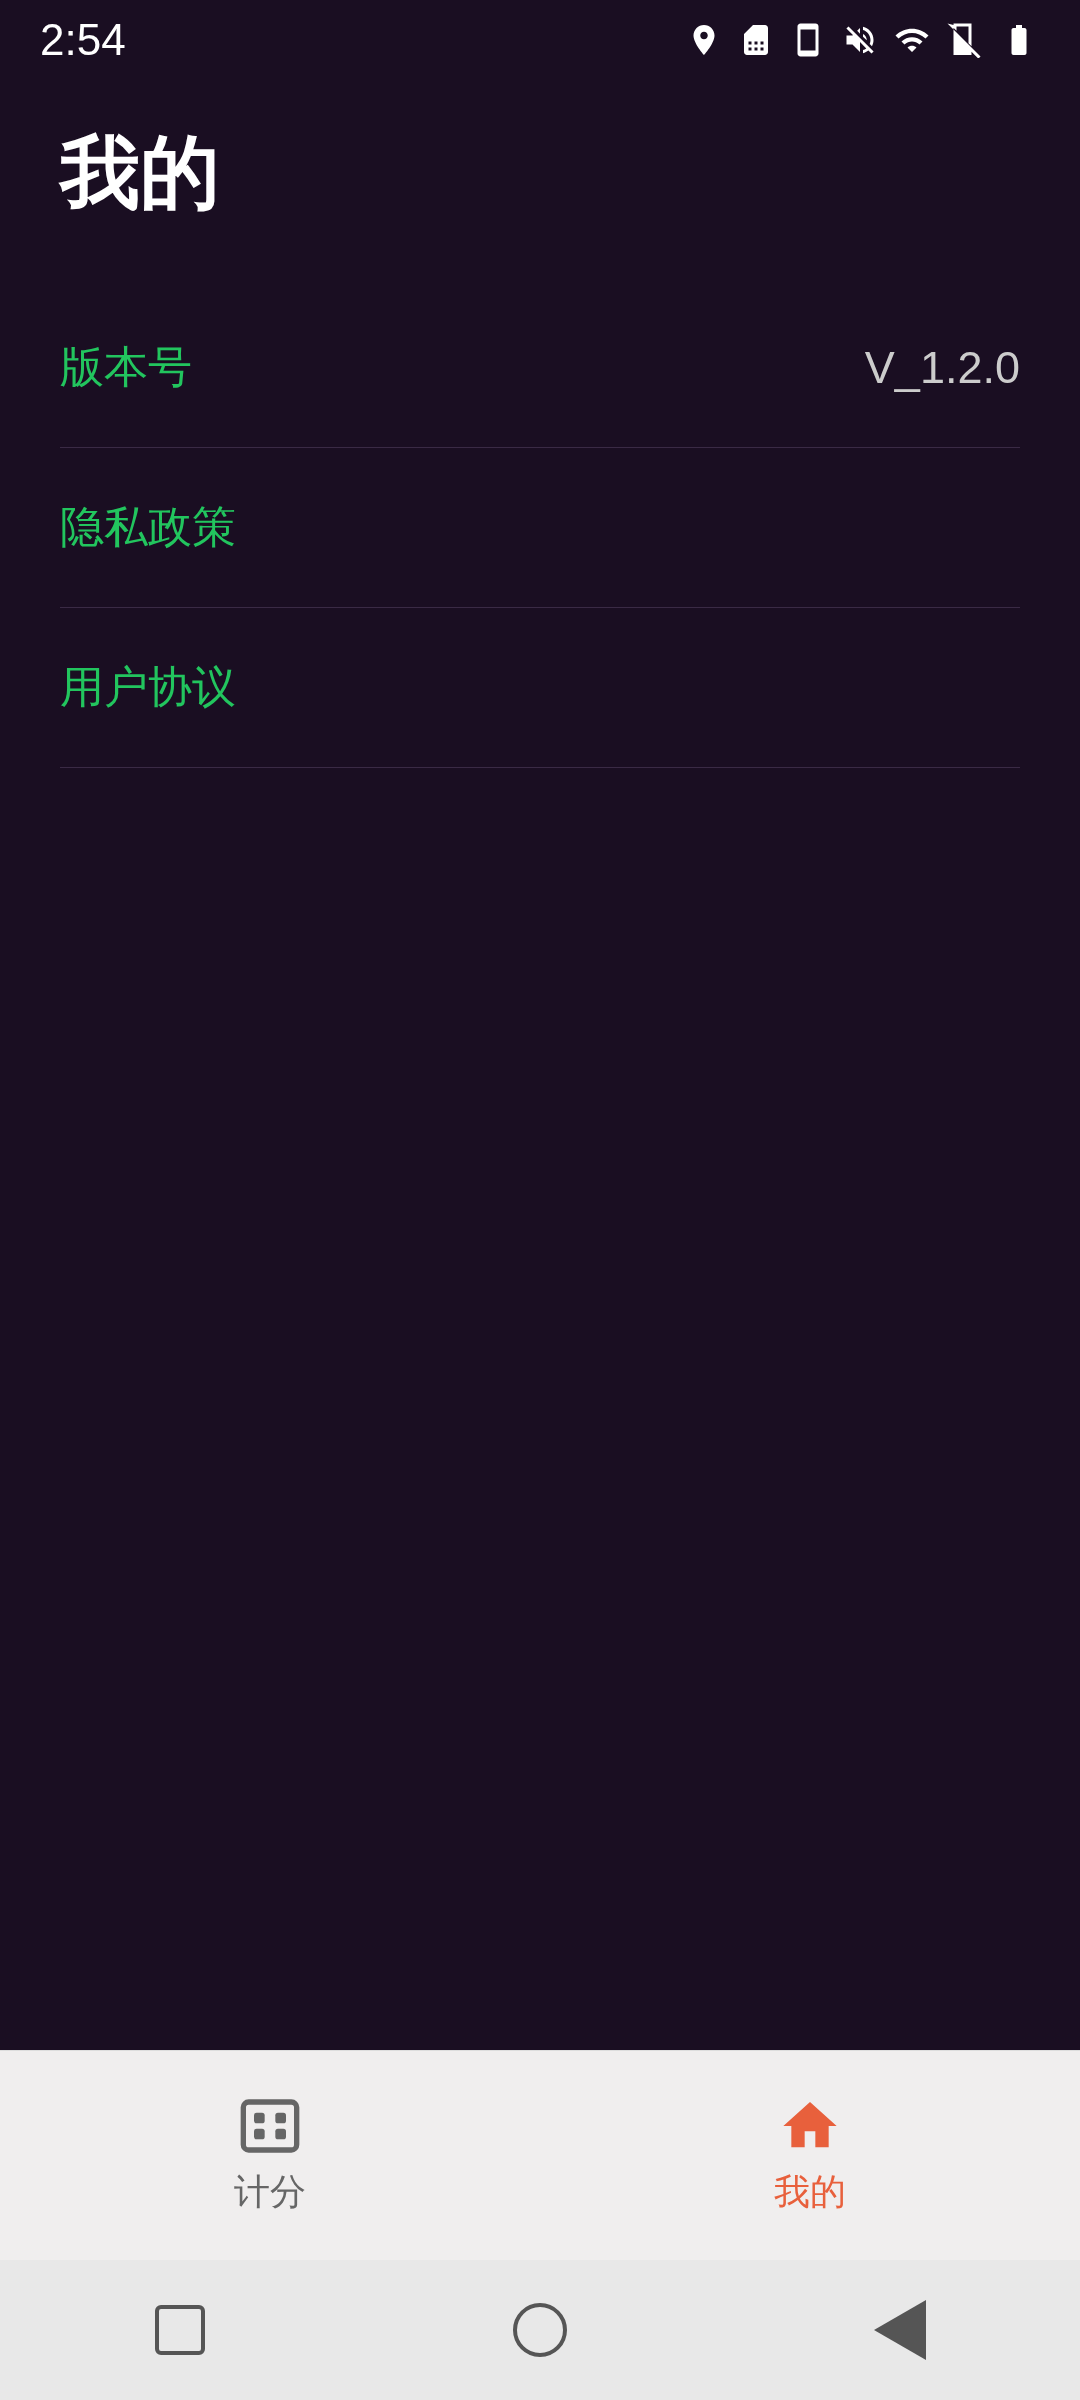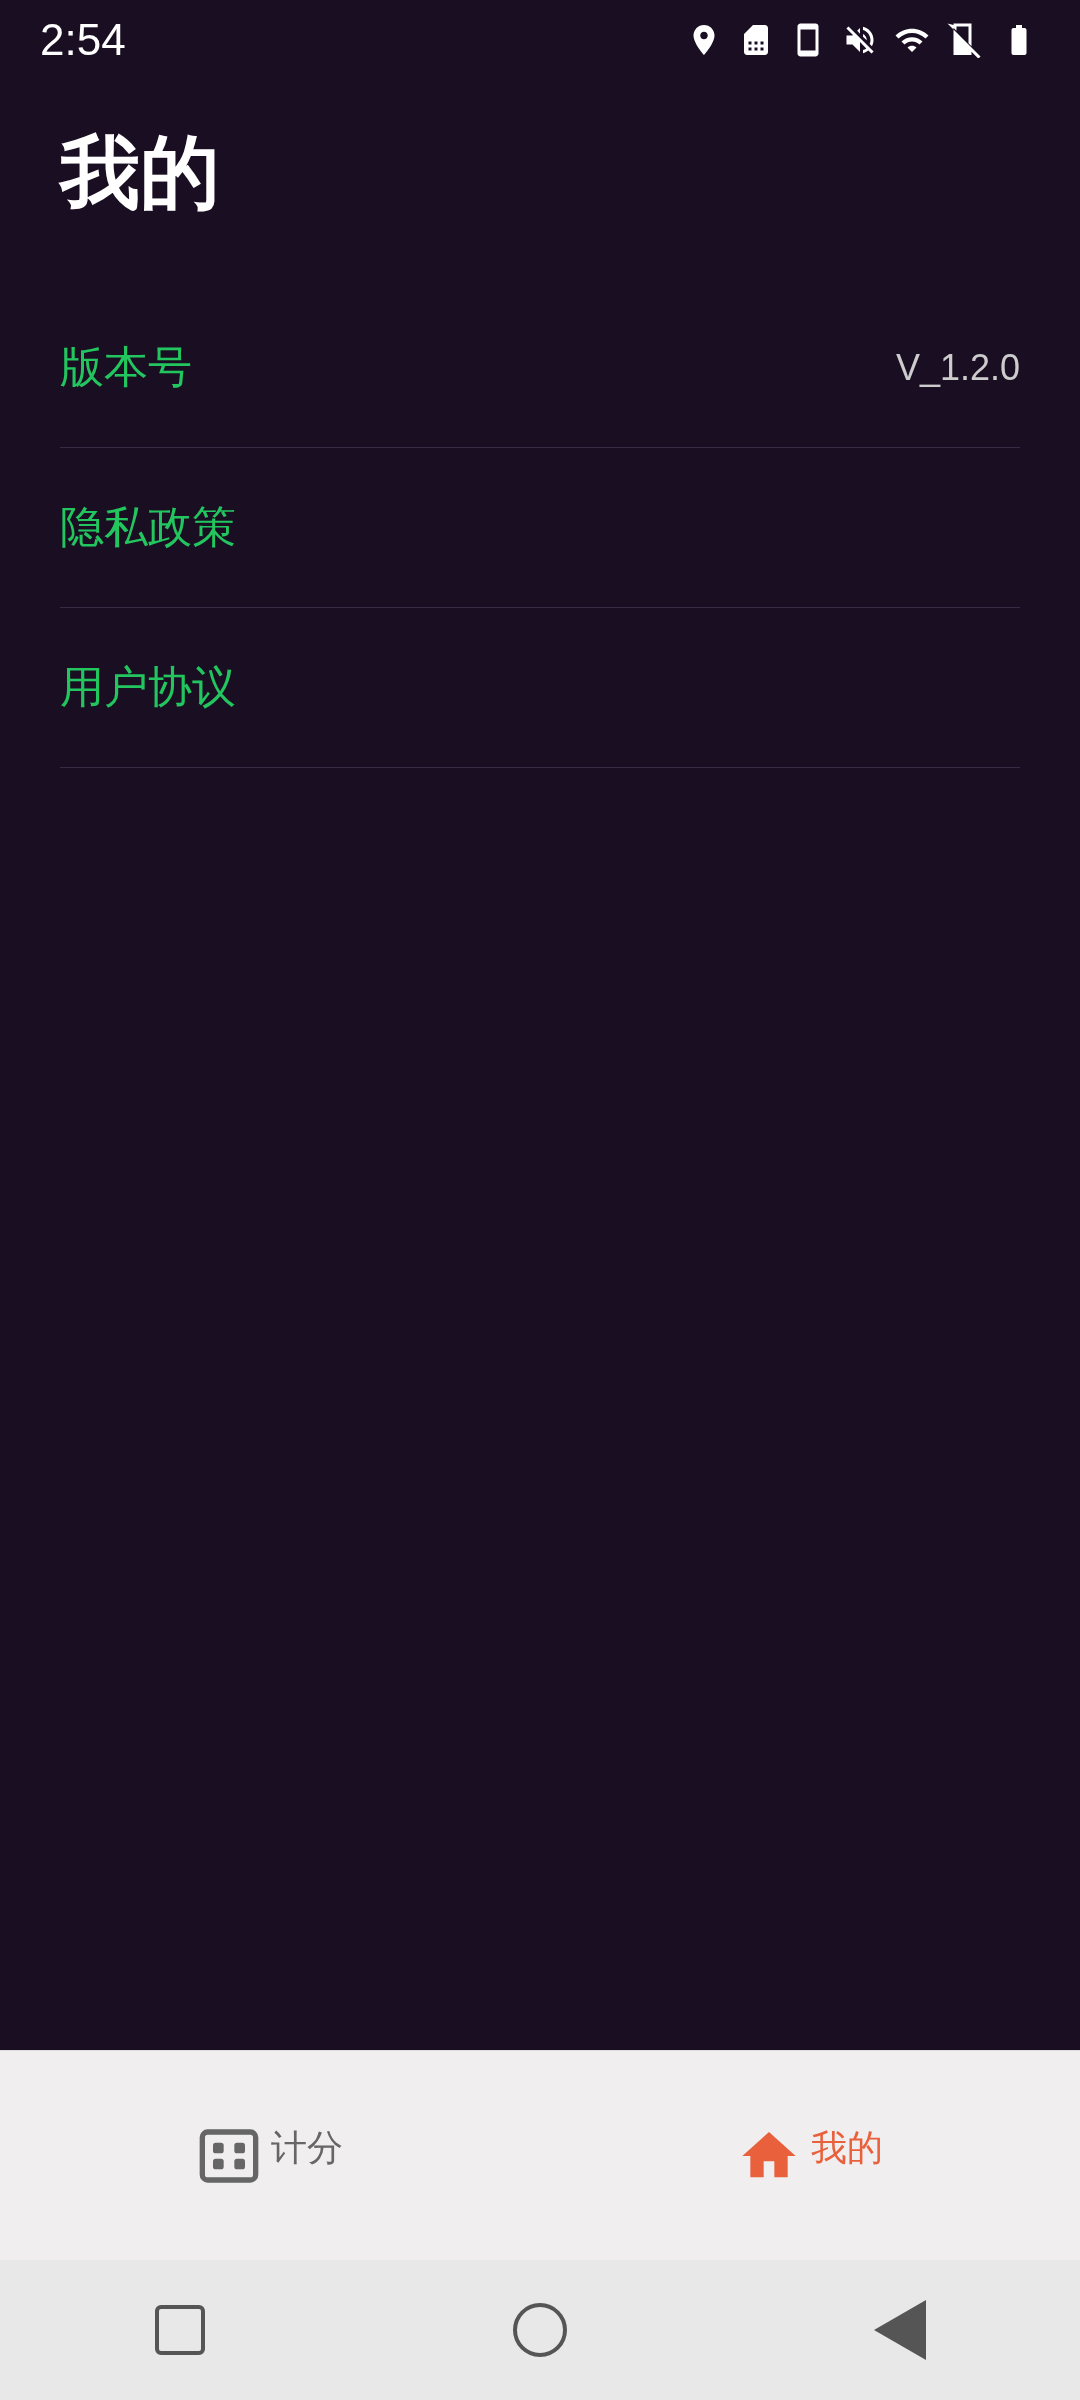--- a/index.html
+++ b/index.html
@@ -76,40 +76,40 @@
       border-bottom: 1px solid #3a2a45;
       cursor: pointer;
     }
 
     .menu-item-label {
       font-size: 44px;
       color: #22c55e;
     }
 
     .menu-item-value {
-      font-size: 36px;
+      font-size: 45px;
       color: #cccccc;
     }
 
     
     .bottom-nav {
       width: 100%;
       height: 210px;
       background-color: #f0eeee;
       display: flex;
       align-items: center;
       justify-content: space-around;
       flex-shrink: 0;
       border-top: 1px solid #dddddd;
     }
 
     .nav-item {
       display: flex;
-      flex-direction: row;
-      align-items: flex-start;
+      flex-direction: column;
+      align-items: center;
       gap: 10px;
       cursor: pointer;
       padding: 20px 60px;
     }
 
     .nav-label {
       font-size: 36px;
       color: #666666;
     }
 

